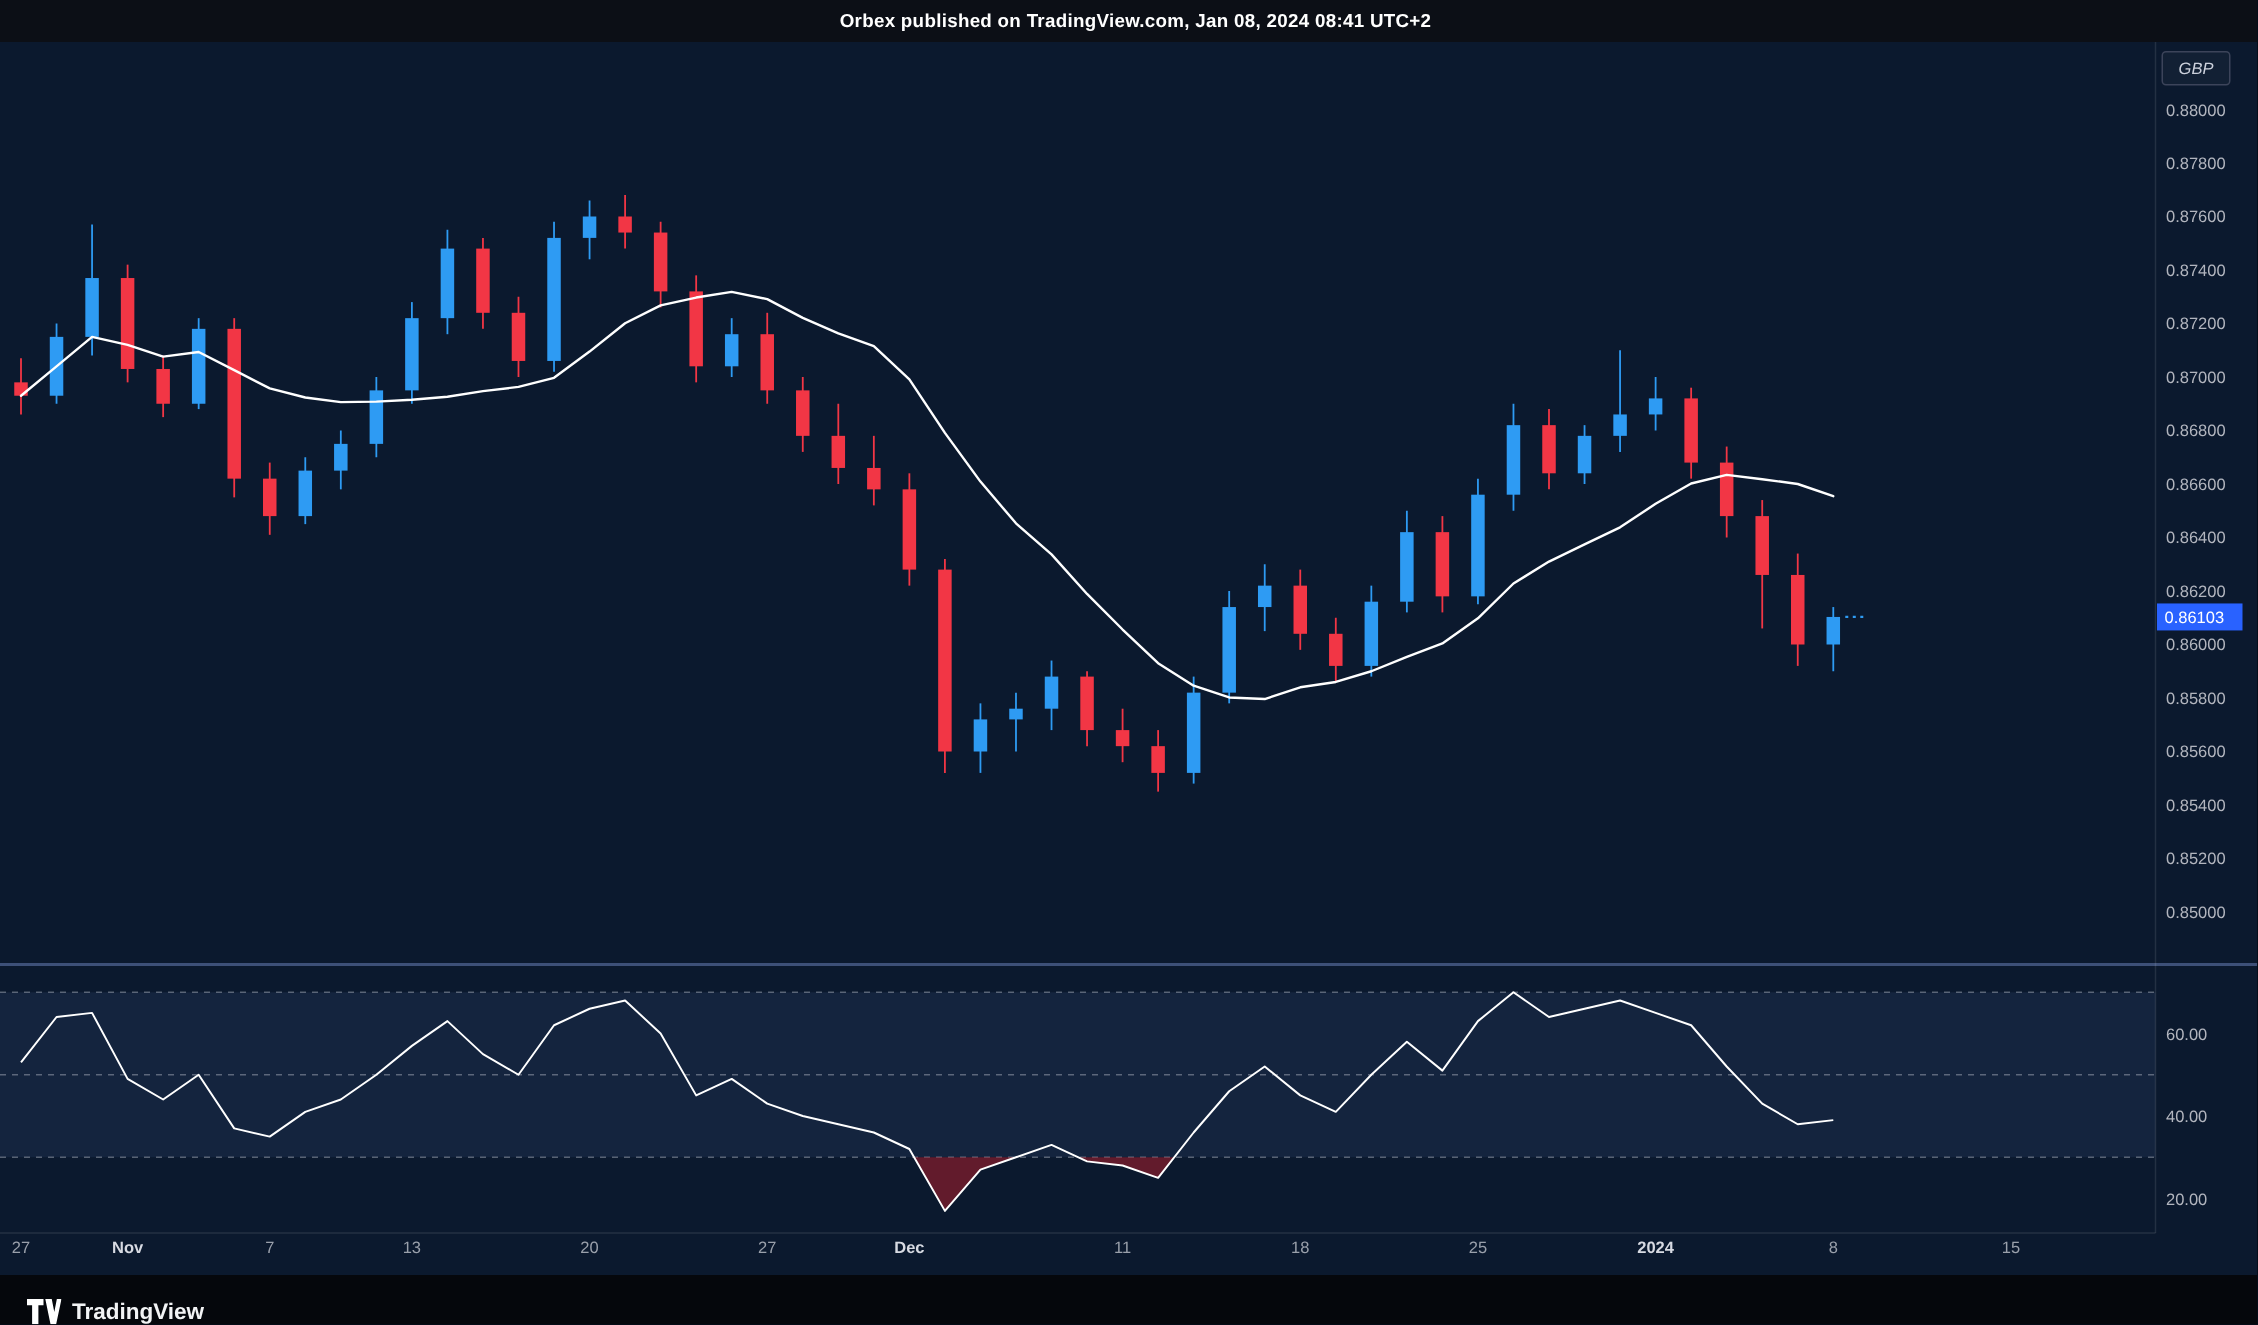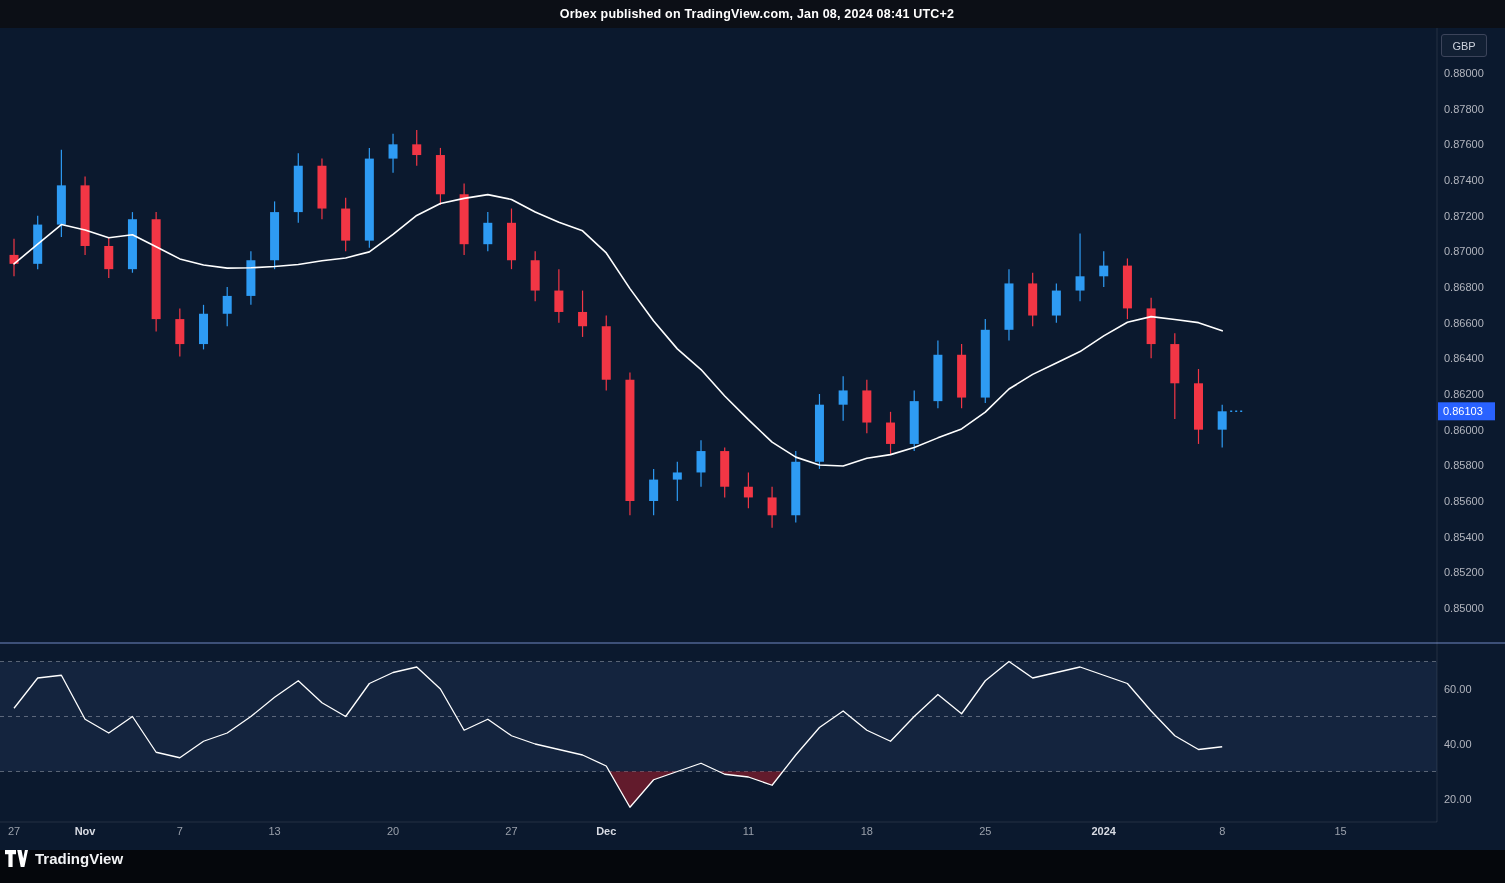--- a/index.html
+++ b/index.html
@@ -6,23 +6,23 @@
   .stage{position:relative;width:1505px;height:883px;overflow:hidden;background:#0b192e;
          font-family:"Liberation Sans","DejaVu Sans",sans-serif;}
   .topbar{position:absolute;top:0;left:0;right:0;height:28px;background:#0c0f16;color:#ffffff;
           font-size:12.5px;font-weight:700;display:flex;align-items:center;padding-left:9px;
           box-sizing:border-box;letter-spacing:.2px;justify-content:center;}
   .chart-area{position:absolute;top:28px;left:0;width:1505px;height:822px;}
   .chart-area svg{position:absolute;top:0;left:0;display:block;}
   svg text{font-family:"Liberation Sans","DejaVu Sans",sans-serif;}
   .gbp-btn{position:absolute;top:6px;left:1441px;width:44px;height:21px;border:1px solid #3c445a;
            border-radius:3px;color:#ccd1dc;font-size:11px;display:flex;align-items:center;
-           justify-content:center;background:rgba(255,255,255,0.03);cursor:pointer;}
+           justify-content:center;background:rgba(255,255,255,0.03);cursor:pointer;font-style:italic;}
   .footer{position:absolute;bottom:0;left:0;right:0;height:33px;background:#05070c;display:flex;
-          align-items:flex-start;padding-left:5px;box-sizing:border-box;}
+          align-items:flex-end;padding-left:18px;box-sizing:border-box;}
   .brand{display:flex;align-items:center;gap:7px;color:#f2f3f5;font-size:15px;font-weight:600;cursor:pointer;}
 </style>
 </head>
 <body>
 
 <div class="stage">
 
   <div class="topbar">
     <span>Orbex published on TradingView.com, Jan 08, 2024 08:41 UTC+2</span>
   </div>

